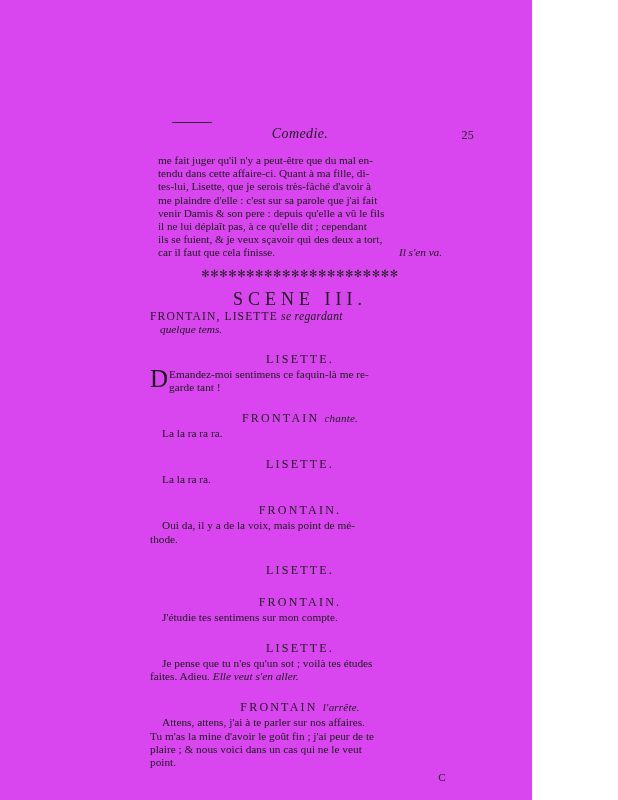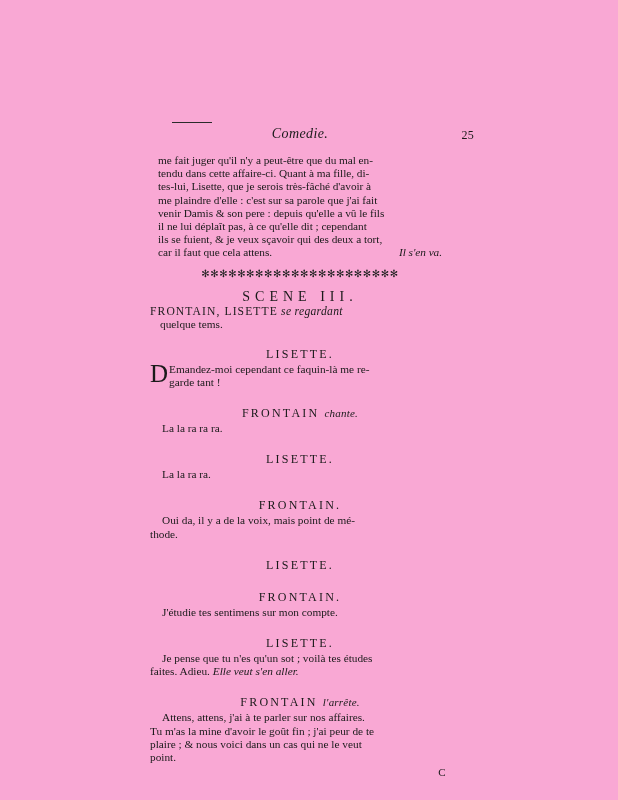--- a/index.html
+++ b/index.html
@@ -2,23 +2,23 @@
 <html><head>
 <meta charset="utf-8">
 <style>
   html, body {
     margin: 0;
     padding: 0;
     background: #ffffff;
   }
   #page {
     position: relative;
-    width: 618px;
+    width: 532px;
     height: 800px;
-    background: #f9a8d4;
+    background: #d946ef;
     overflow: hidden;
     font-family: "Liberation Serif", serif;
     color: #1a1a1a;
   }
   .scan {
     position: absolute;
     left: 150px;
     top: 120px;
     width: 320px;
     height: 560px;
@@ -75,34 +75,35 @@
     letter-spacing: 0.6px;
     line-height: 12px;
     color: #222;
     white-space: nowrap;
     overflow: hidden;
   }
   
   .scene-head {
     margin-top: 9px;
     text-align: center;
-    font-size: 14px;
+    font-size: 18px;
     letter-spacing: 5px;
     font-weight: normal;
   }
   .cast-line {
     font-size: 11.6px;
     letter-spacing: 0.3px;
   }
   .cast-line .nm { letter-spacing: 1.1px; }
   .cast-line .stage { font-style: italic; }
   .cast-cont {
     margin: 0;
     padding-left: 10px;
     font-size: 11.3px;
+    font-style: italic;
   }
   .speaker {
     margin-top: 17px;
     text-align: center;
     font-size: 12px;
     letter-spacing: 2.2px;
   }
   .speaker .stage {
     font-style: italic;
     font-size: 11px;
@@ -158,36 +159,36 @@
 
       <p class="tx firstpar">
         <span>me fait juger qu'il n'y a peut-être que du mal en-</span><br>
         <span>tendu dans cette affaire-ci. Quant à ma fille, di-</span><br>
         <span>tes-lui, Lisette, que je serois très-fâché d'avoir à</span><br>
         <span>me plaindre d'elle : c'est sur sa parole que j'ai fait</span><br>
         <span>venir Damis &amp; son pere : depuis qu'elle a vû le fils</span><br>
         <span>il ne lui déplaît pas, à ce qu'elle dit ; cependant</span><br>
         <span>ils se fuient, &amp; je veux sçavoir qui des deux a tort,</span><br>
         <span class="rightital">Il s'en va.</span>
-        <span>car il faut que cela attens.</span>
+        <span>car il faut que cela finisse.</span>
       </p>
 
       <div class="ornament">✻✻✻✻✻✻✻✻✻✻✻✻✻✻✻✻✻✻✻✻✻✻</div>
 
       <div class="scene-head">SCENE III.</div>
 
       <div class="cast-line">
         <span class="nm">FRONTAIN, LISETTE</span>
         <span class="stage">se regardant</span>
       </div>
       <div class="cast-cont">quelque tems.</div>
 
       <div class="speaker">LISETTE.</div>
       <p class="dropcap-par">
-        <span class="dropcap">D</span><span>Emandez-moi cependant ce faquin-là me re-</span><br>
+        <span class="dropcap">D</span><span>Emandez-moi sentimens ce faquin-là me re-</span><br>
         <span>garde tant !</span>
       </p>
 
       <div class="speaker">
         <span>FRONTAIN</span>
         <span class="stage">chante.</span>
       </div>
       <p class="line">La la ra ra ra.</p>
 
       <div class="speaker">LISETTE.</div>

